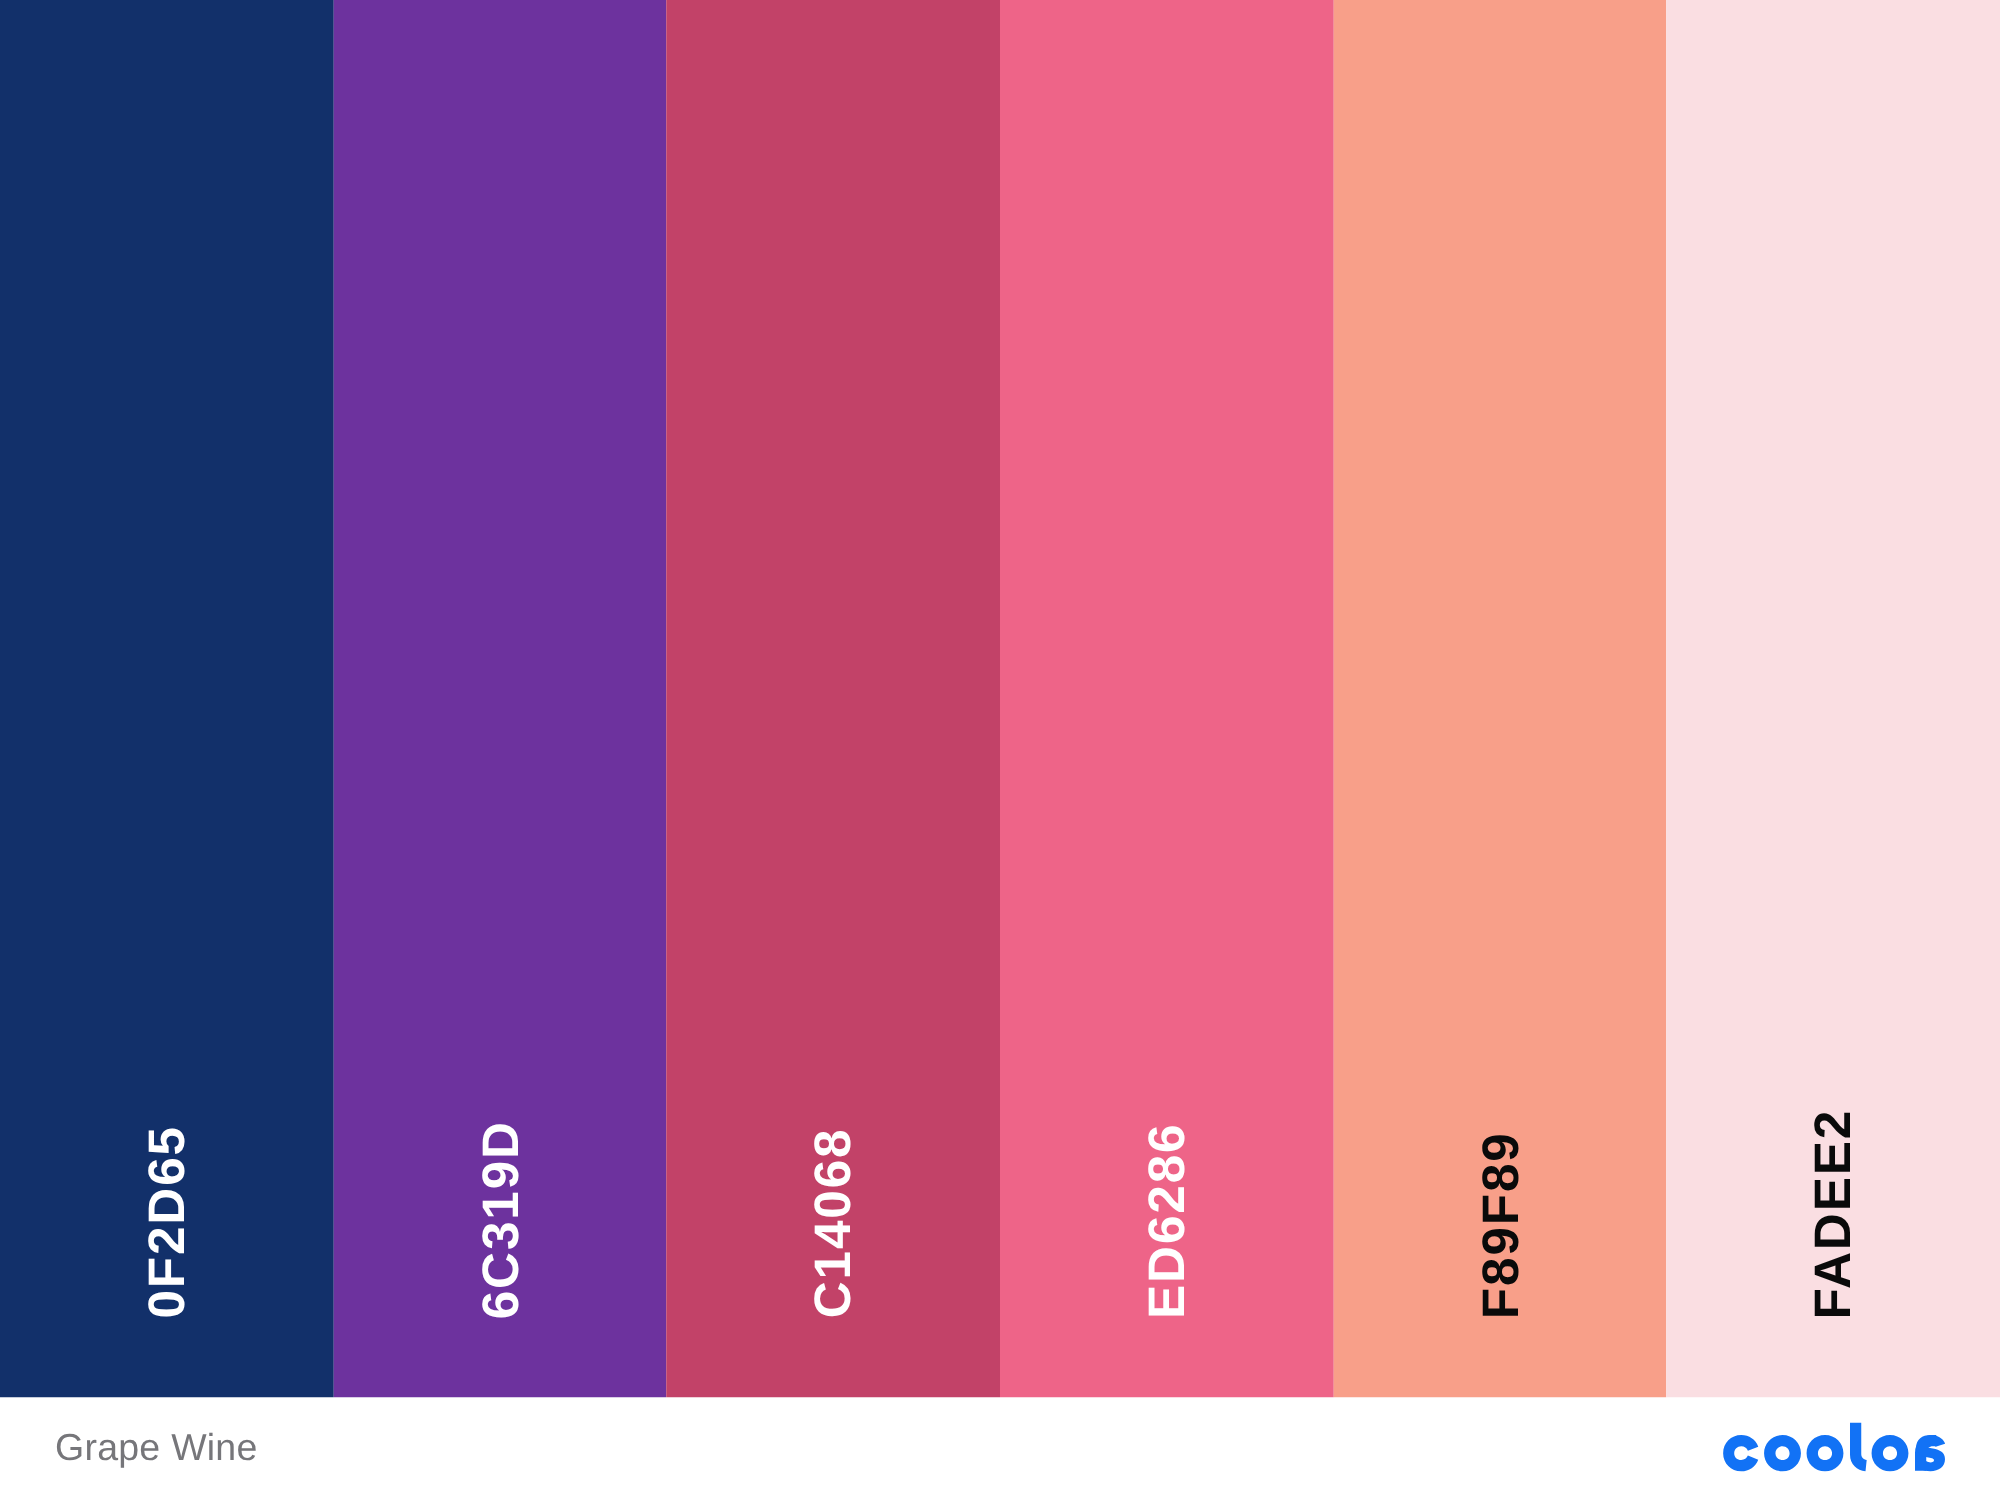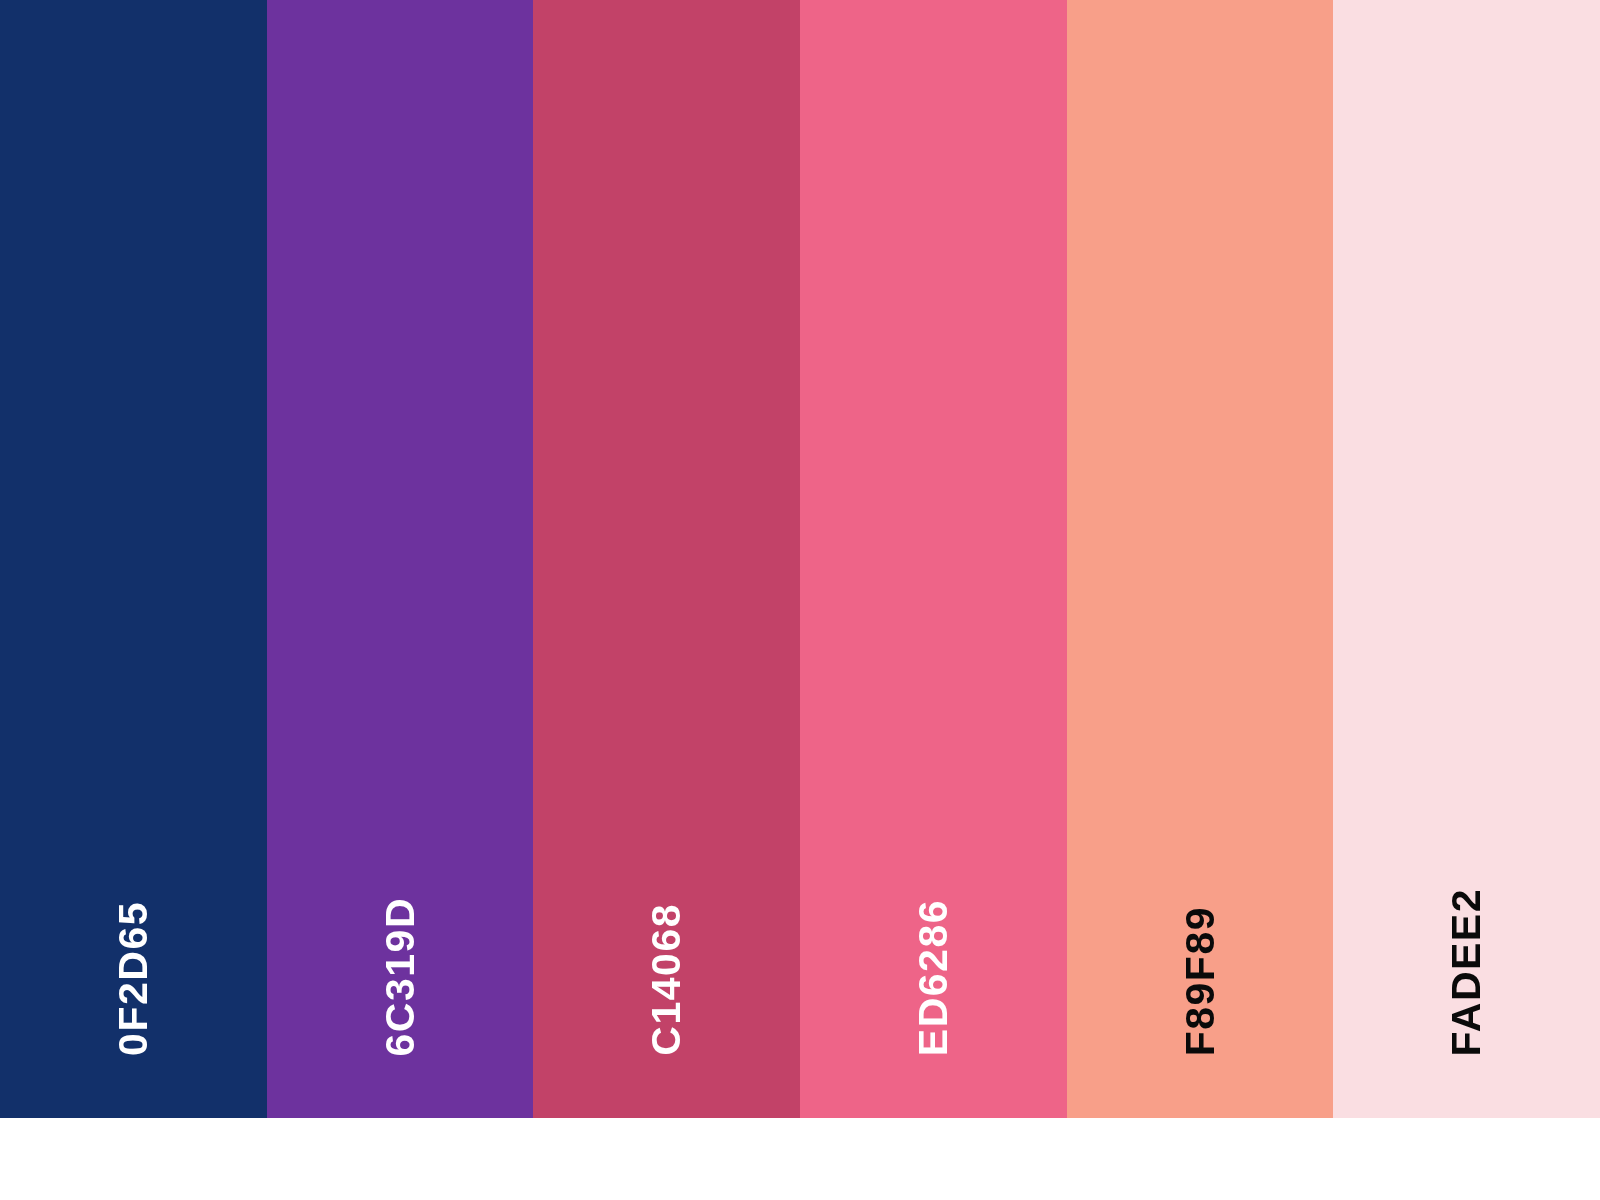--- a/index.html
+++ b/index.html
@@ -137,14 +137,41 @@
     </div>
 
     <div class="swatch dark-text" style="background-color: rgb(250, 222, 226);">
       <div class="swatch-label">
         <span class="hex" style="color: rgb(10, 10, 10);">FADEE2</span>
       </div>
     </div>
 
   </div>
 
+  <div id="footer">
+
+    <div id="palette-name">Grape Wine</div>
+
+    <div id="brand-logo">
+      <svg width="182" height="42" viewBox="0 0 364 84" xmlns="http://www.w3.org/2000/svg" aria-hidden="true">
+        <g id="logo-glyphs" fill="#1272f5">
+
+          <path d="M38 20c-16.5 0-29 13-29 29s12.5 29 29 29c12.6 0 23.1-7.4 27.2-18.6L48.6 52.9C46.9 57.2 43 60 38 60c-6.4 0-11.3-4.8-11.3-11S31.6 38 38 38c5 0 8.9 2.8 10.6 7.1l16.6-6.5C61.1 27.4 50.6 20 38 20z"></path>
+
+          <path d="M104 20c-16.5 0-29.5 13-29.5 29s13 29 29.5 29 29.5-13 29.5-29-13-29-29.5-29zm0 40c-6.4 0-11.3-4.8-11.3-11S97.6 38 104 38s11.3 4.8 11.3 11-4.9 11-11.3 11z"></path>
+
+          <path d="M172 20c-16.5 0-29.5 13-29.5 29s13 29 29.5 29 29.5-13 29.5-29-13-29-29.5-29zm0 40c-6.4 0-11.3-4.8-11.3-11S165.6 38 172 38s11.3 4.8 11.3 11-4.9 11-11.3 11z"></path>
+
+          <path d="M212 0h18v50.5c0 5.4 3.4 8.9 8.7 9.4l-1.9 17.9C223.3 76.6 212 66.6 212 51.5V0z"></path>
+
+          <path d="M276 20c-16.5 0-29.5 13-29.5 29s13 29 29.5 29 29.5-13 29.5-29-13-29-29.5-29zm0 40c-6.4 0-11.3-4.8-11.3-11S269.6 38 276 38s11.3 4.8 11.3 11-4.9 11-11.3 11z"></path>
+
+          <path d="M316 77V48.5C316 32 328.5 20 345 20h5v18h-5c-6.7 0-11 4.3-11 11V77h-18z"></path>
+
+          <path d="M364 58.9c0 11.6-9.6 19.1-23.4 19.1-11.8 0-21.3-5.4-24.6-14.4l15.4-5.1c1.5 3.4 4.9 5.3 9.2 5.3 3.6 0 5.8-1.3 5.8-3.4 0-2.3-2.4-3-9.1-4.3-10.9-2.2-19.3-5.9-19.3-17.3 0-11.2 9.4-18.8 22.6-18.8 11.4 0 20.4 5.2 23.6 13.8l-15.2 5.1c-1.3-3-4.4-4.7-8.2-4.7-3.5 0-5.5 1.3-5.5 3.3 0 2.3 2.6 2.9 9.4 4.2 11.1 2.1 19.3 6 19.3 17.2z"></path>
+        </g>
+      </svg>
+      <span class="brand-wordmark-text">coolors</span>
+    </div>
+
+  </div>
 
 </div>
 
 </body></html>

